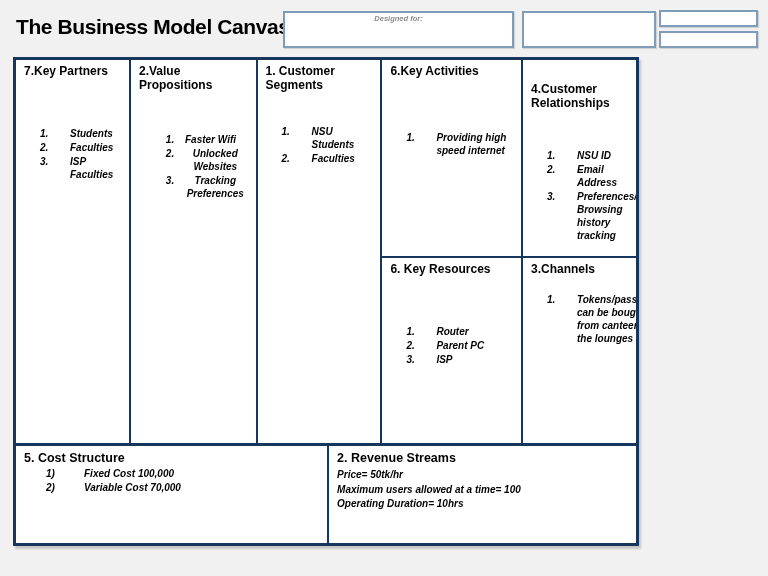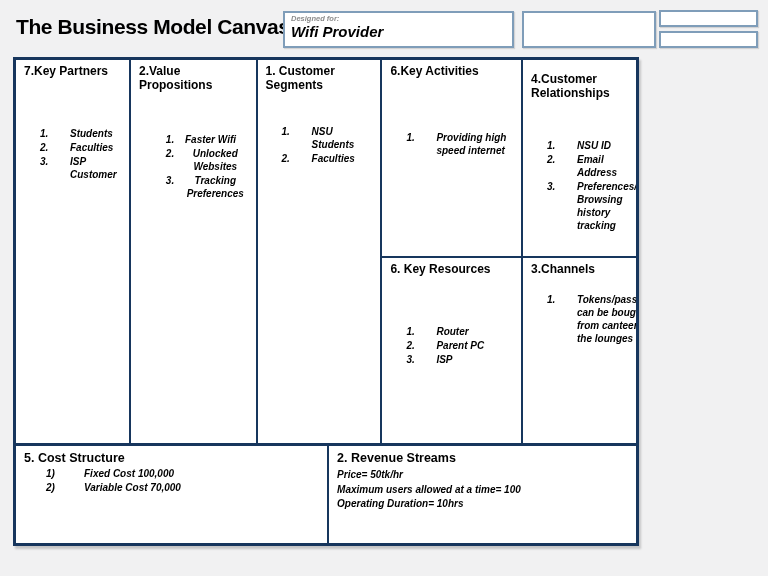--- a/index.html
+++ b/index.html
@@ -25,21 +25,21 @@
     position: absolute; left: 16px; top: 15px;
     font-size: 21px; font-weight: bold; letter-spacing: -0.4px;
     margin: 0;
   }
   .field-box {
     position: absolute;
     background: var(--cell-bg);
     border: 2px solid var(--field-border);
     box-shadow: 1px 1px 1px rgba(0,0,0,0.12);
   }
-  .designed-box { left: 283px; top: 11px; width: 231px; height: 37px; padding: 2px 6px 0; }
+  .designed-box { left: 283px; top: 11px; width: 231px; height: 37px; padding: 2px 6px 0; text-align: center; }
   .designed-label { font-size: 7.5px; font-weight: bold; font-style: italic; color: var(--label-gray); line-height: 1.1; }
   .designed-value { font-size: 15px; font-weight: bold; font-style: italic; line-height: 1.2; }
   .empty-box-wide  { left: 522px; top: 11px; width: 134px; height: 37px; }
   .empty-box-small-1 { left: 659px; top: 10px; width: 99px; height: 17px; }
   .empty-box-small-2 { left: 659px; top: 31px; width: 99px; height: 17px; }
 
   
   .canvas {
     position: absolute; left: 13px; top: 57px;
     width: 626px; height: 489px;
@@ -60,21 +60,21 @@
   .bottom-grid {
     display: grid;
     grid-template-columns: 372fr 367fr;
     gap: 2px;
     background: var(--navy);
   }
   .cell { background: var(--cell-bg); padding: 5px 8px; overflow: hidden; }
   .span2 { grid-row: 1 / span 2; }
 
   .cell-title { font-size: 12px; font-weight: bold; margin: 0; line-height: 1.15; }
-  .cr-title { margin-top: 8px; }
+  .cr-title { margin-top: 18px; }
   .cs-title { max-width: 92px; }
   .bottom-title { font-size: 12.5px; font-weight: bold; margin: 0; line-height: 1.15; }
 
   
   .num-list {
     list-style: none; margin: 0; padding: 0 2px 0 16px;
     counter-reset: n;
   }
   .num-list li {
     counter-increment: n;
@@ -100,38 +100,37 @@
   }
 </style>
 </head>
 <body>
 
 <header>
   <h1 class="page-title">The Business Model Canvas</h1>
 
   <div class="field-box designed-box">
     <div class="designed-label">Designed for:</div>
-    <div class="designed-value">Wifi Provider</div>
   </div>
 
   <div class="field-box empty-box-wide"></div>
   <div class="field-box empty-box-small-1"></div>
   <div class="field-box empty-box-small-2"></div>
 </header>
 
 <div class="canvas">
 
   <div class="main-grid">
 
     <section class="cell span2">
       <h2 class="cell-title">7.Key Partners</h2>
       <ol class="num-list kp-list">
           <li>Students</li>
           <li>Faculties</li>
-          <li>ISP Customer</li>
+          <li>ISP Faculties</li>
         </ol>
     </section>
 
     <section class="cell">
       <h2 class="cell-title">6.Key Activities</h2>
       <ol class="num-list ka-list">
           <li>Providing high speed internet</li>
         </ol>
     </section>
 

